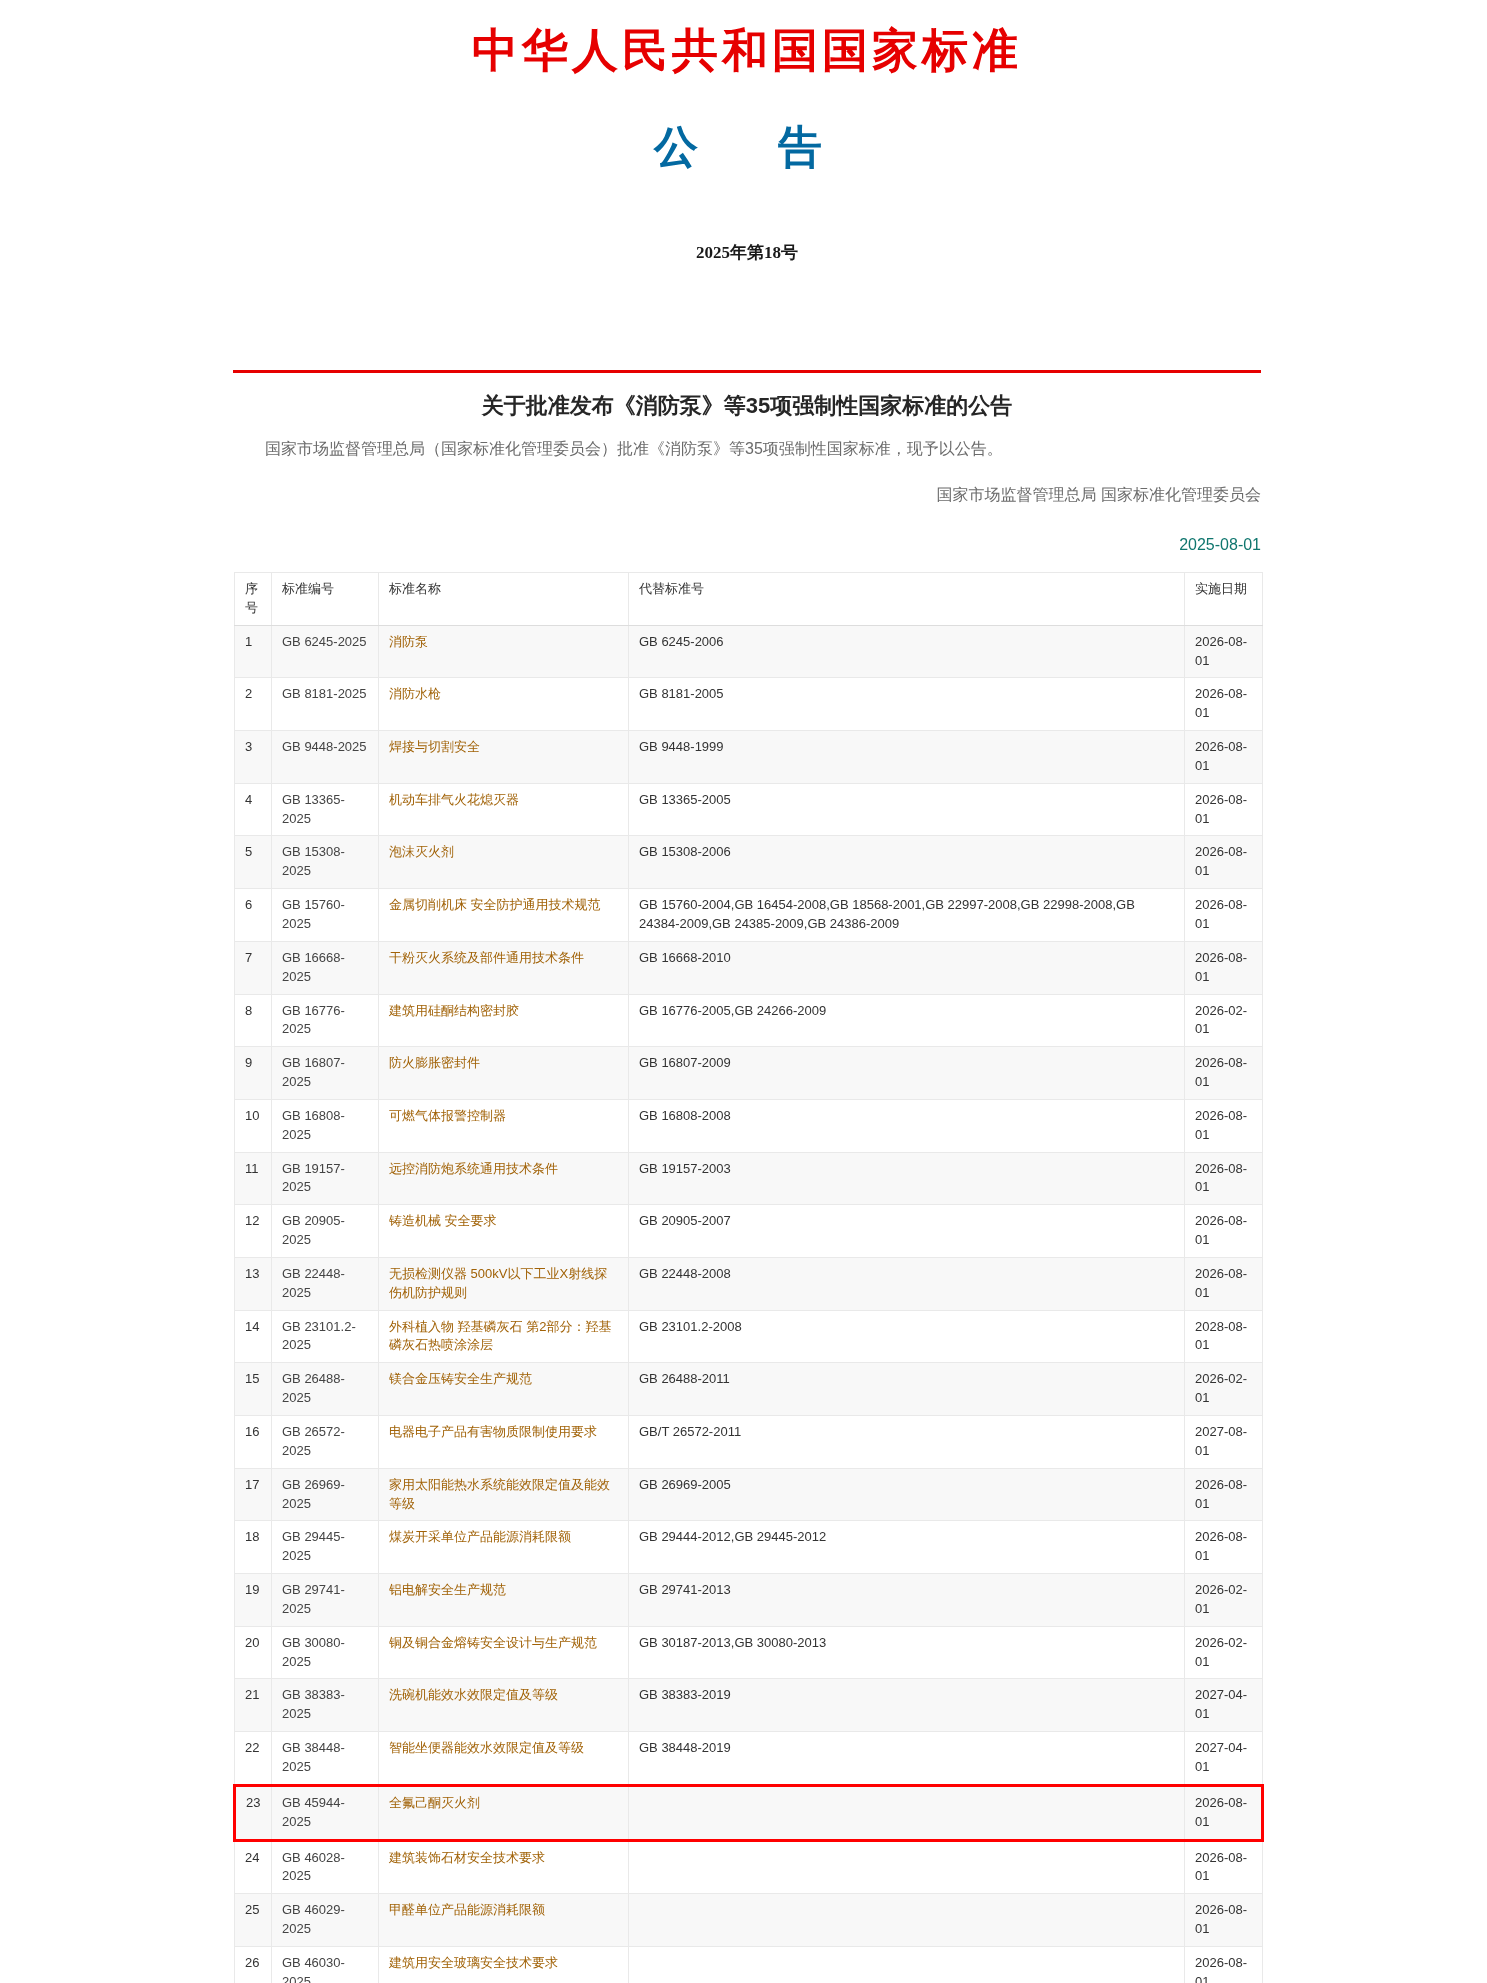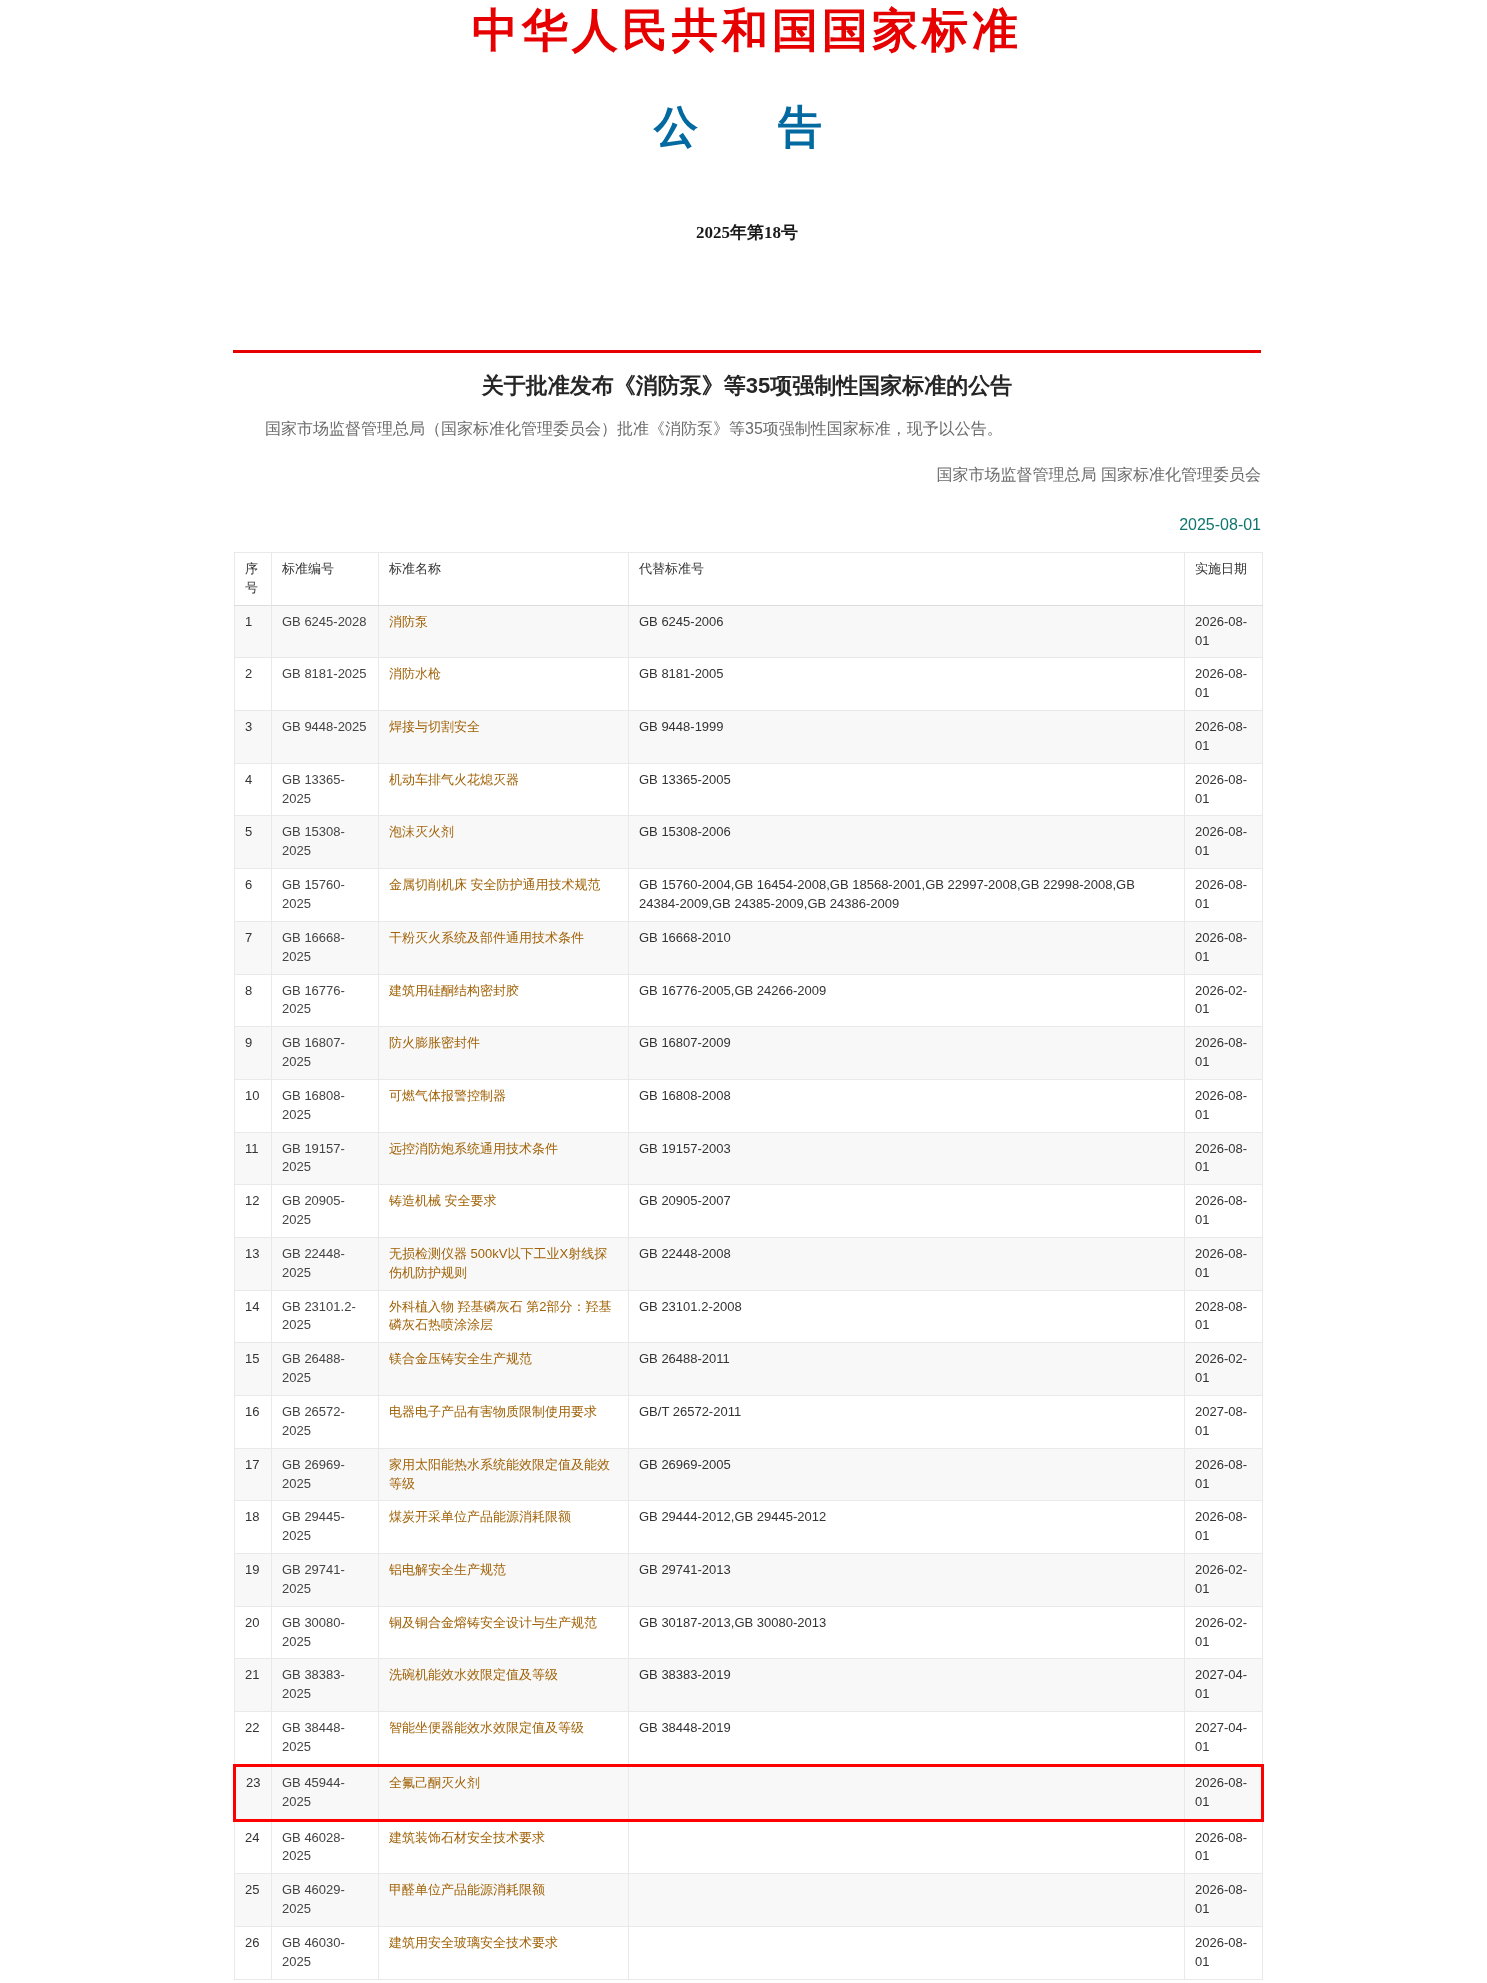--- a/index.html
+++ b/index.html
@@ -6,20 +6,21 @@
   html, body { margin: 0; padding: 0; background: #ffffff; }
   body {
     width: 1487px;
     min-height: 1983px;
     font-family: "Liberation Sans", "DejaVu Sans", sans-serif;
     color: #333333;
   }
   .content { width: 1028px; margin-left: 233px; }
 
   .main-title {
+    padding-top: 20px;
     text-align: center;
     font-family: "Liberation Serif", "DejaVu Serif", serif;
     font-weight: bold;
     font-size: 46px;
     letter-spacing: 4px;
     color: #e60000;
   }
   .sub-title {
     margin-top: 36px;
     text-align: center;
@@ -121,21 +122,21 @@
           <th>序号</th>
           <th>标准编号</th>
           <th>标准名称</th>
           <th>代替标准号</th>
           <th>实施日期</th>
         </tr>
     </thead>
     <tbody>
         <tr class="alt">
           <td class="num">1</td>
-          <td class="code">GB 6245-2028</td>
+          <td class="code">GB 6245-2025</td>
           <td class="name"><a>消防泵</a></td>
           <td class="repl">GB 6245-2006</td>
           <td class="date">2026-08-01</td>
         </tr>
         <tr>
           <td class="num">2</td>
           <td class="code">GB 8181-2025</td>
           <td class="name"><a>消防水枪</a></td>
           <td class="repl">GB 8181-2005</td>
           <td class="date">2026-08-01</td>

